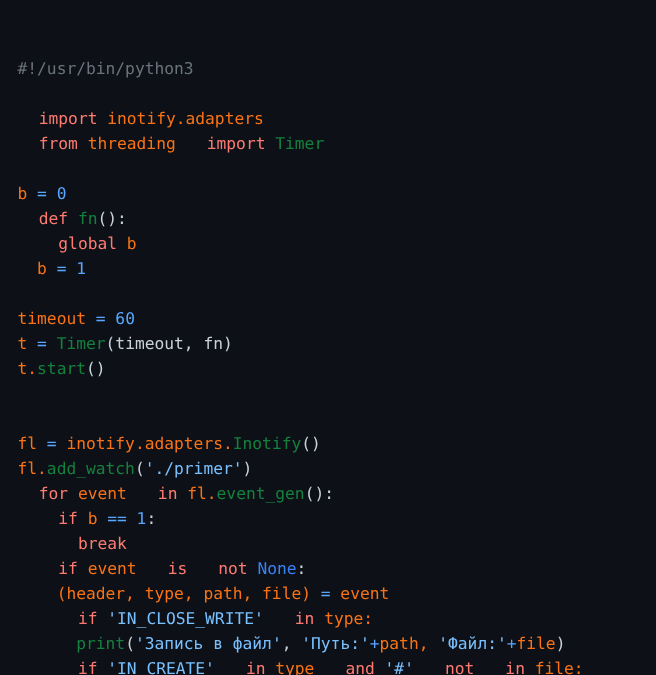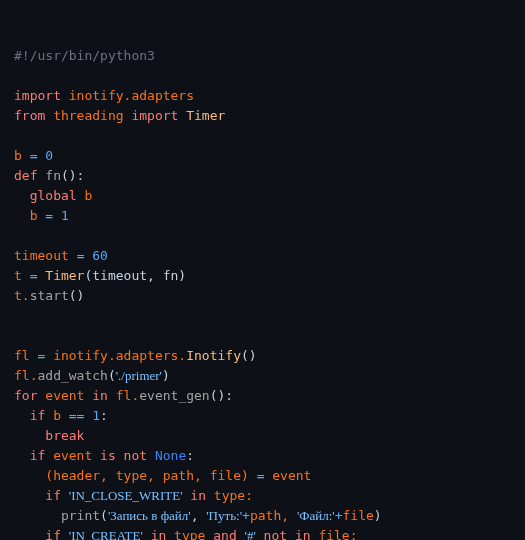--- a/index.html
+++ b/index.html
@@ -25,25 +25,25 @@
     white-space: pre;
     color: #c9d1d9;
   }
   .code-line {
     height: 20px;
     line-height: 20px;
     white-space: pre;
   }
   
   .t-comment  { color: #6a737d; }
-  .t-keyword  { color: #ff7b72; }
+  .t-keyword  { color: #ff7b72; margin-left: 17px; }
   .t-plain    { color: #f97316; }
-  .t-class    { color: #fdba74; }
-  .t-func     { color: #a3a3a3; }
-  .t-string   { color: #79c0ff; font-family: Liberation Serif, serif; }
+  .t-class    { color: #15803d; }
+  .t-func     { color: #15803d; }
+  .t-string   { color: #79c0ff; }
   .t-number   { color: #58a6ff; }
   .t-operator { color: #58a6ff; }
   .t-builtin  { color: #3b82f6; }
   .t-punct    { color: #c9d1d9; }
 </style>
 </head>
 <body>
 
 <div id="code-editor">
   <div id="code-body"><div class="code-line"><span class="t-comment">#!/usr/bin/python3</span></div><div class="code-line">&nbsp;</div><div class="code-line"><span class="t-keyword">import</span><span class="t-plain"> inotify.adapters</span></div><div class="code-line"><span class="t-keyword">from</span><span class="t-plain"> threading </span><span class="t-keyword">import</span><span class="t-plain"> </span><span class="t-class">Timer</span></div><div class="code-line">&nbsp;</div><div class="code-line"><span class="t-plain">b </span><span class="t-operator">=</span><span class="t-plain"> </span><span class="t-number">0</span></div><div class="code-line"><span class="t-keyword">def</span><span class="t-plain"> </span><span class="t-func">fn</span><span class="t-punct">():</span></div><div class="code-line"><span class="t-plain">  </span><span class="t-keyword">global</span><span class="t-plain"> b</span></div><div class="code-line"><span class="t-plain">  b </span><span class="t-operator">=</span><span class="t-plain"> </span><span class="t-number">1</span></div><div class="code-line">&nbsp;</div><div class="code-line"><span class="t-plain">timeout </span><span class="t-operator">=</span><span class="t-plain"> </span><span class="t-number">60</span></div><div class="code-line"><span class="t-plain">t </span><span class="t-operator">=</span><span class="t-plain"> </span><span class="t-class">Timer</span><span class="t-punct">(timeout, fn)</span></div><div class="code-line"><span class="t-plain">t.</span><span class="t-func">start</span><span class="t-punct">()</span></div><div class="code-line">&nbsp;</div><div class="code-line">&nbsp;</div><div class="code-line"><span class="t-plain">fl </span><span class="t-operator">=</span><span class="t-plain"> inotify.adapters.</span><span class="t-class">Inotify</span><span class="t-punct">()</span></div><div class="code-line"><span class="t-plain">fl.</span><span class="t-func">add_watch</span><span class="t-punct">(</span><span class="t-string">'./primer'</span><span class="t-punct">)</span></div><div class="code-line"><span class="t-keyword">for</span><span class="t-plain"> event </span><span class="t-keyword">in</span><span class="t-plain"> fl.</span><span class="t-func">event_gen</span><span class="t-punct">():</span></div><div class="code-line"><span class="t-plain">  </span><span class="t-keyword">if</span><span class="t-plain"> b </span><span class="t-operator">==</span><span class="t-plain"> </span><span class="t-number">1</span><span class="t-punct">:</span></div><div class="code-line"><span class="t-plain">    </span><span class="t-keyword">break</span></div><div class="code-line"><span class="t-plain">  </span><span class="t-keyword">if</span><span class="t-plain"> event </span><span class="t-keyword">is</span><span class="t-plain"> </span><span class="t-keyword">not</span><span class="t-plain"> </span><span class="t-builtin">None</span><span class="t-punct">:</span></div><div class="code-line"><span class="t-plain">    (header, type, path, file) </span><span class="t-operator">=</span><span class="t-plain"> event</span></div><div class="code-line"><span class="t-plain">    </span><span class="t-keyword">if</span><span class="t-plain"> </span><span class="t-string">'IN_CLOSE_WRITE'</span><span class="t-plain"> </span><span class="t-keyword">in</span><span class="t-plain"> type:</span></div><div class="code-line"><span class="t-plain">      </span><span class="t-func">print</span><span class="t-punct">(</span><span class="t-string">'Запись в файл'</span><span class="t-punct">, </span><span class="t-string">'Путь:'</span><span class="t-operator">+</span><span class="t-plain">path, </span><span class="t-string">'Файл:'</span><span class="t-operator">+</span><span class="t-plain">file</span><span class="t-punct">)</span></div><div class="code-line"><span class="t-plain">    </span><span class="t-keyword">if</span><span class="t-plain"> </span><span class="t-string">'IN_CREATE'</span><span class="t-plain"> </span><span class="t-keyword">in</span><span class="t-plain"> type </span><span class="t-keyword">and</span><span class="t-plain"> </span><span class="t-string">'#'</span><span class="t-plain"> </span><span class="t-keyword">not</span><span class="t-plain"> </span><span class="t-keyword">in</span><span class="t-plain"> file:</span></div></div>

